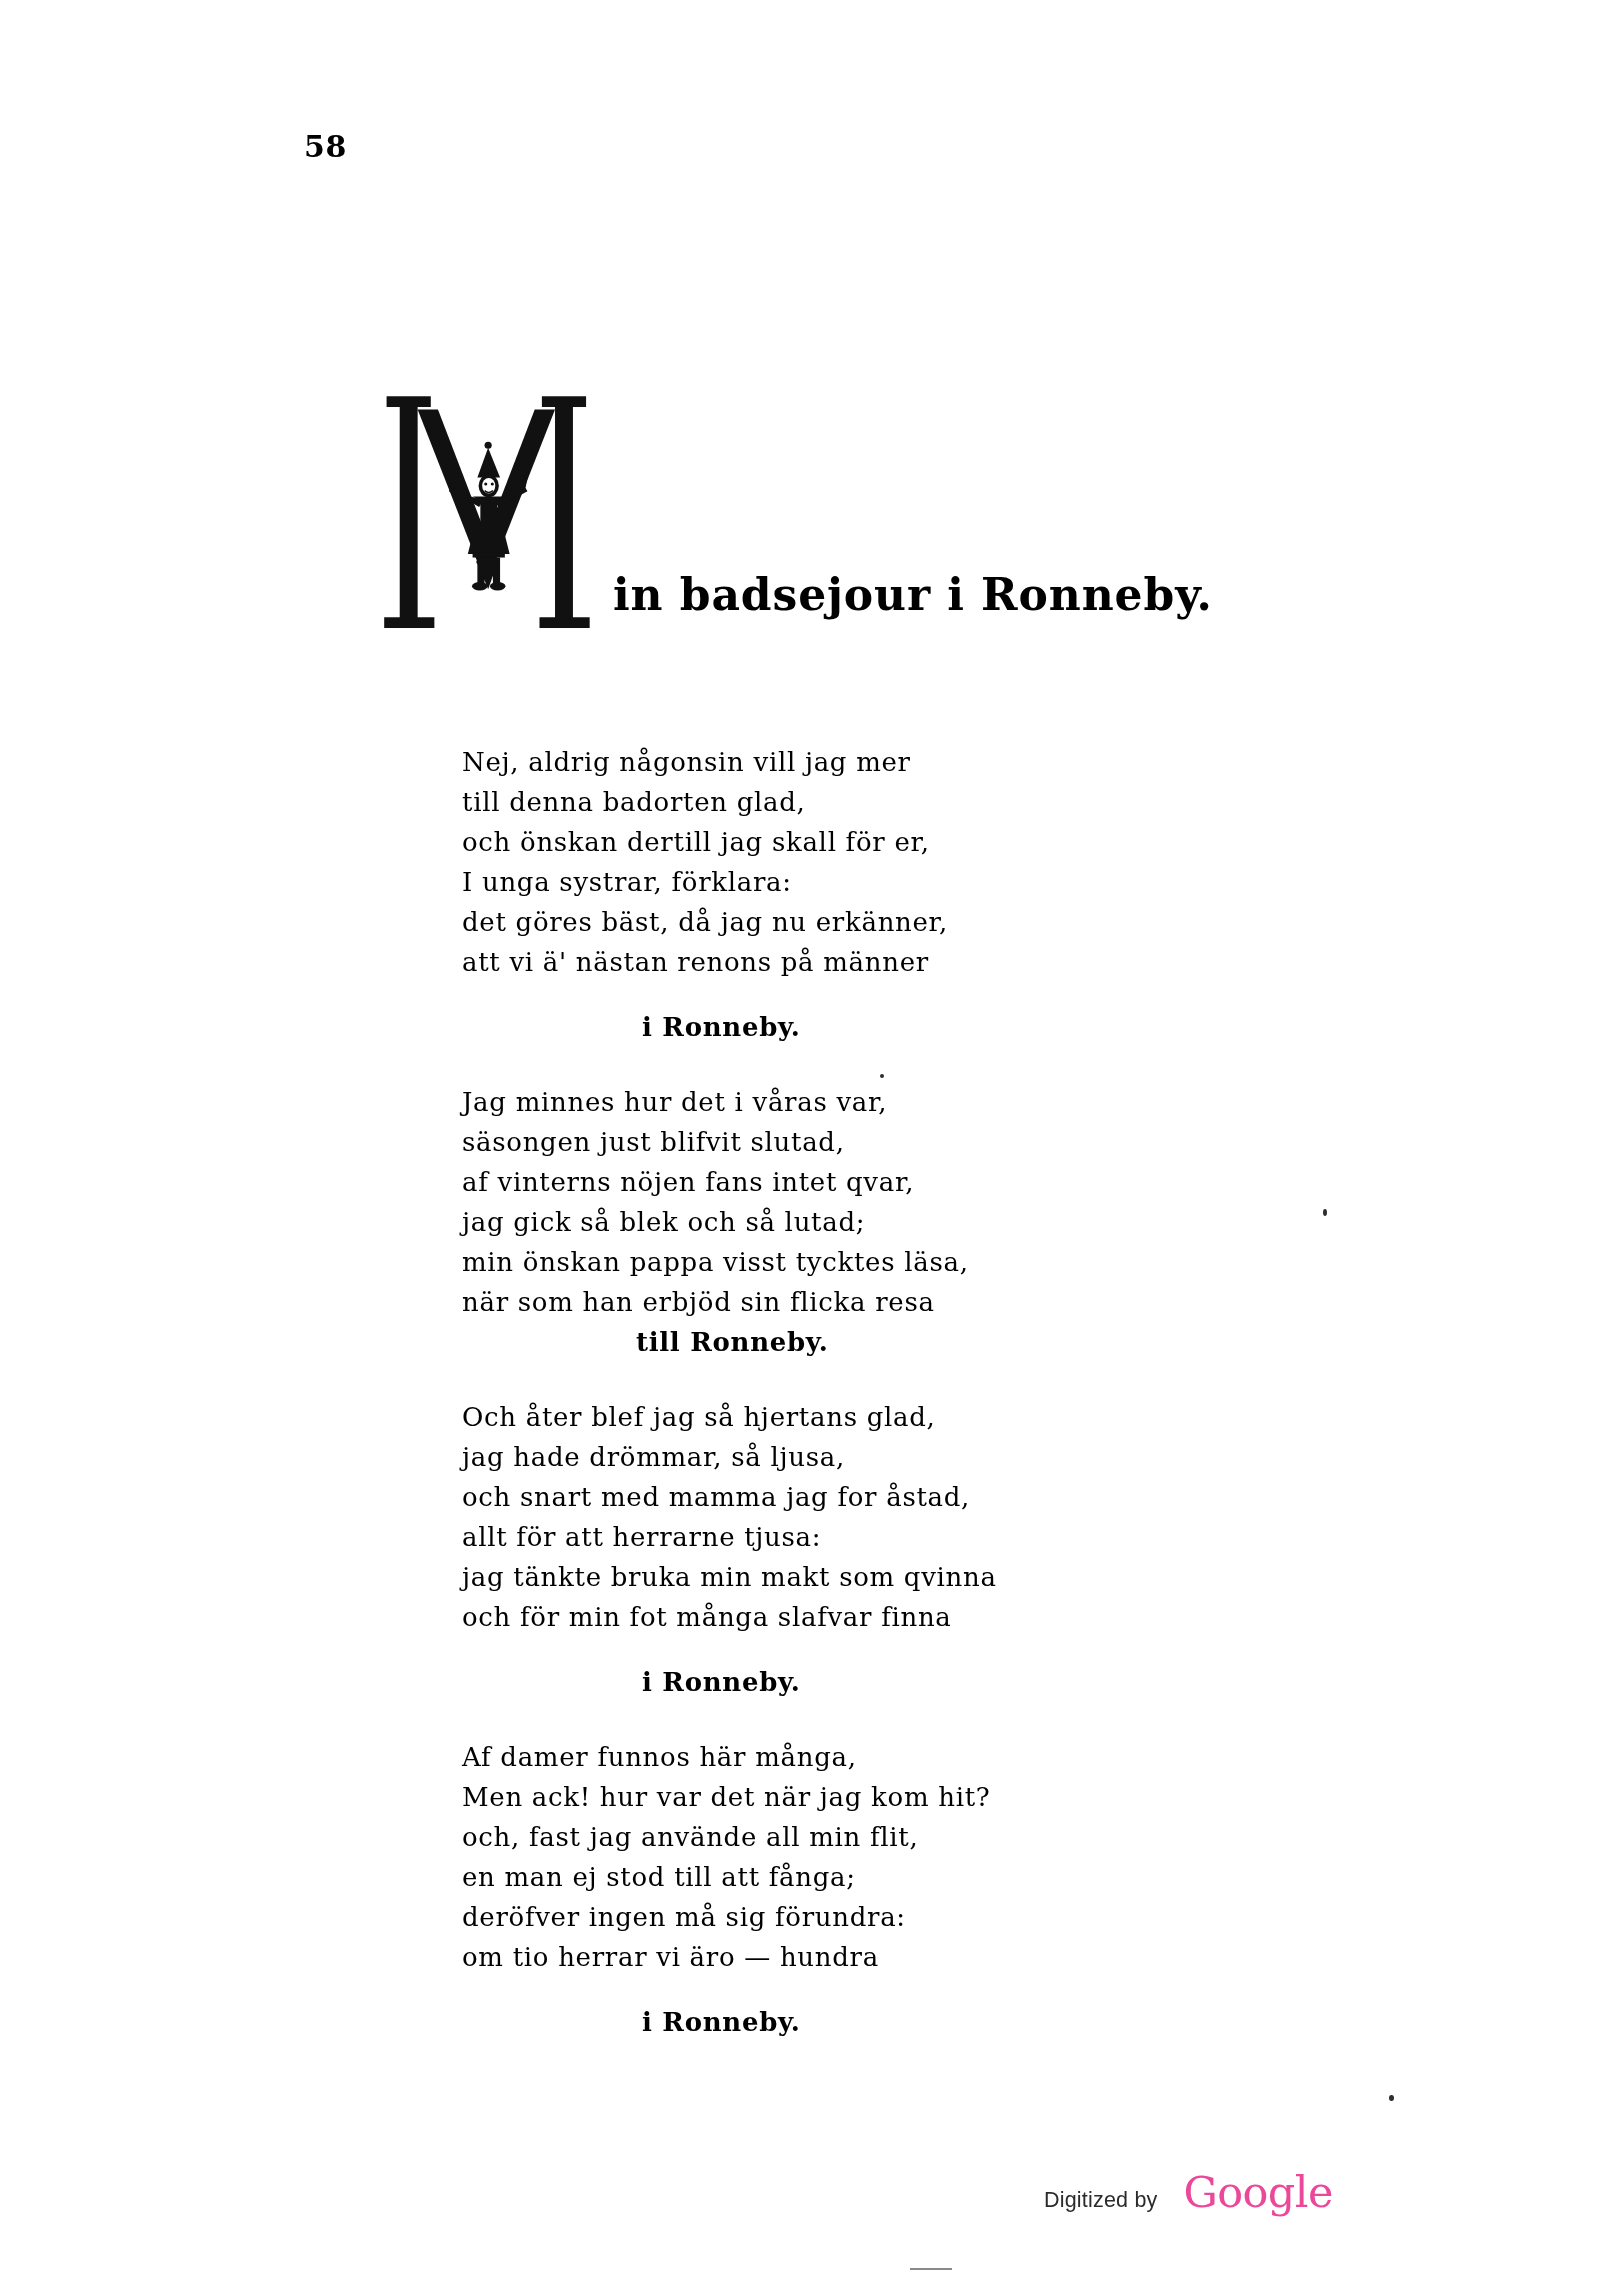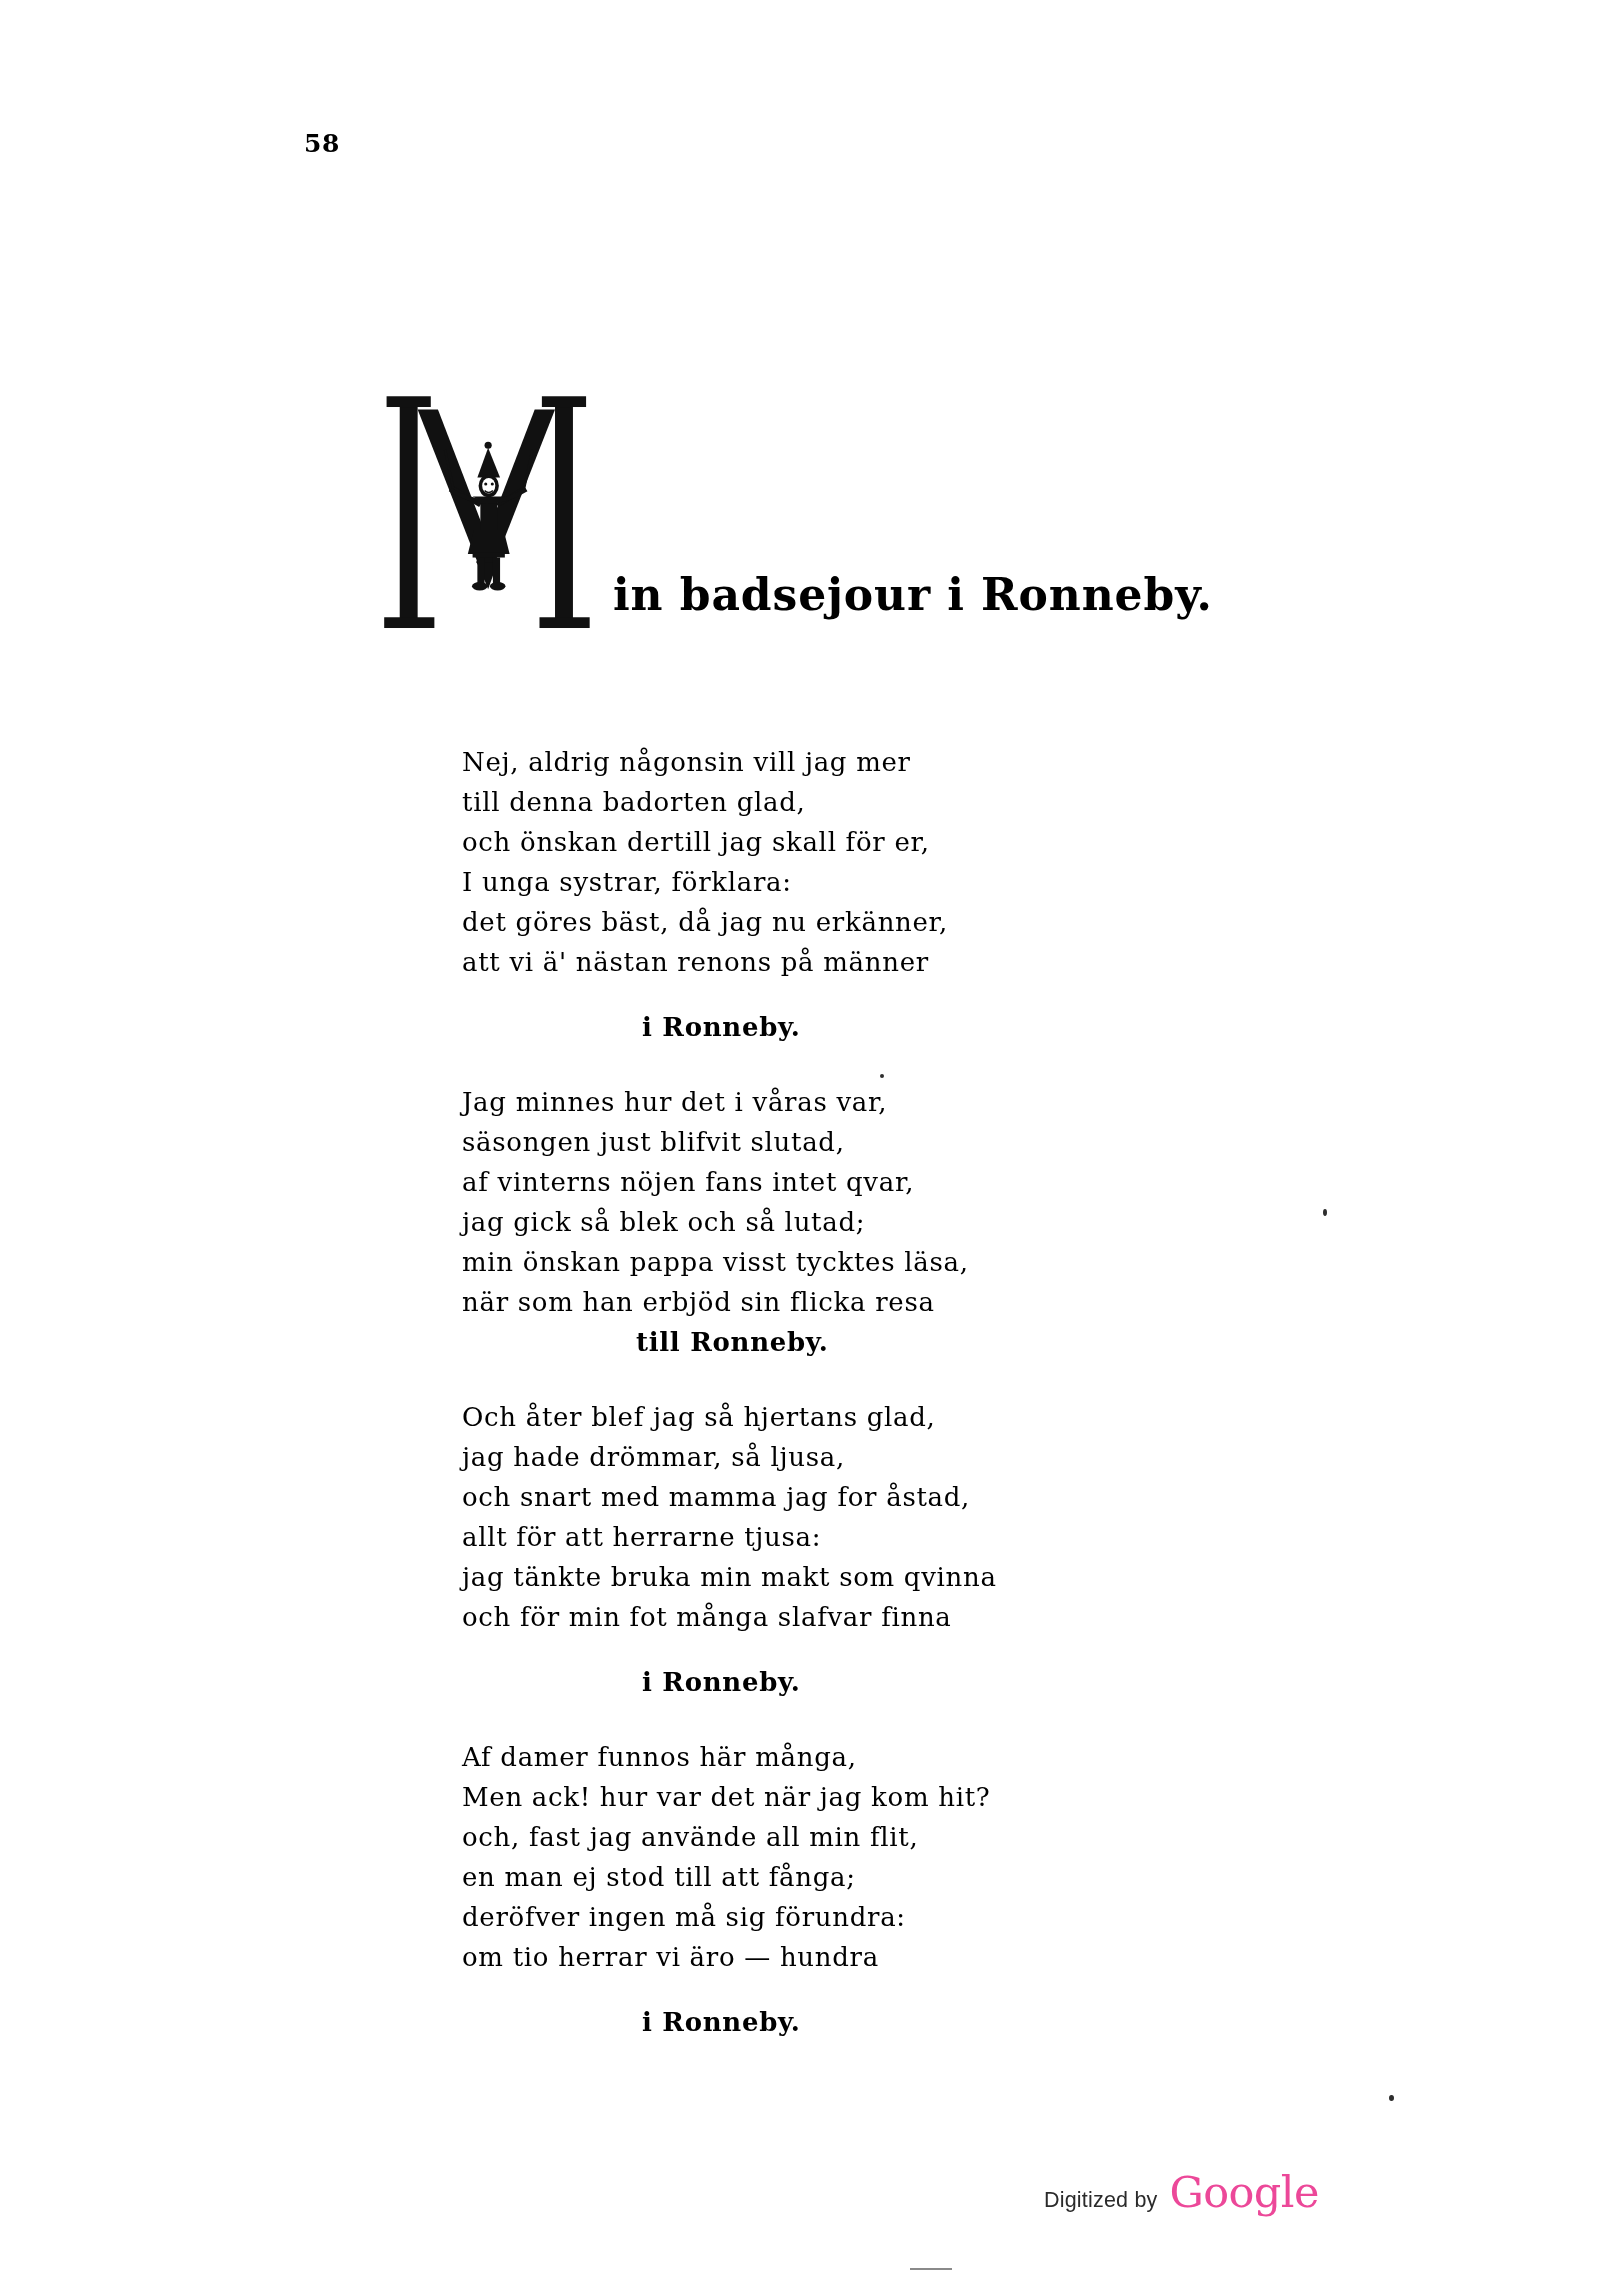--- a/index.html
+++ b/index.html
@@ -16,21 +16,21 @@
     width: 1622px;
     height: 2284px;
     background: #ffffff;
     overflow: hidden;
   }
   .page-number {
     position: absolute;
     left: 304px;
     top: 129px;
     font-family: "DejaVu Serif", serif;
-    font-size: 25px;
+    font-size: 30px;
     font-weight: bold;
     letter-spacing: 0.6px;
   }
 
   
   .title-block {
     position: absolute;
     left: 371px;
     top: 383px;
     width: 1018px;
@@ -80,21 +80,21 @@
     font-weight: bold;
   }
 
   
   .footer {
     position: absolute;
     left: 1044px;
     top: 2167px;
     display: flex;
     align-items: baseline;
-    gap: 12px;
+    gap: 26px;
   }
   .footer .dig {
     font-family: "Liberation Sans", sans-serif;
     font-size: 21.5px;
     color: #2b2b2b;
     letter-spacing: 0.2px;
   }
   .footer .goog {
     font-family: "DejaVu Serif", serif;
     font-size: 43px;

